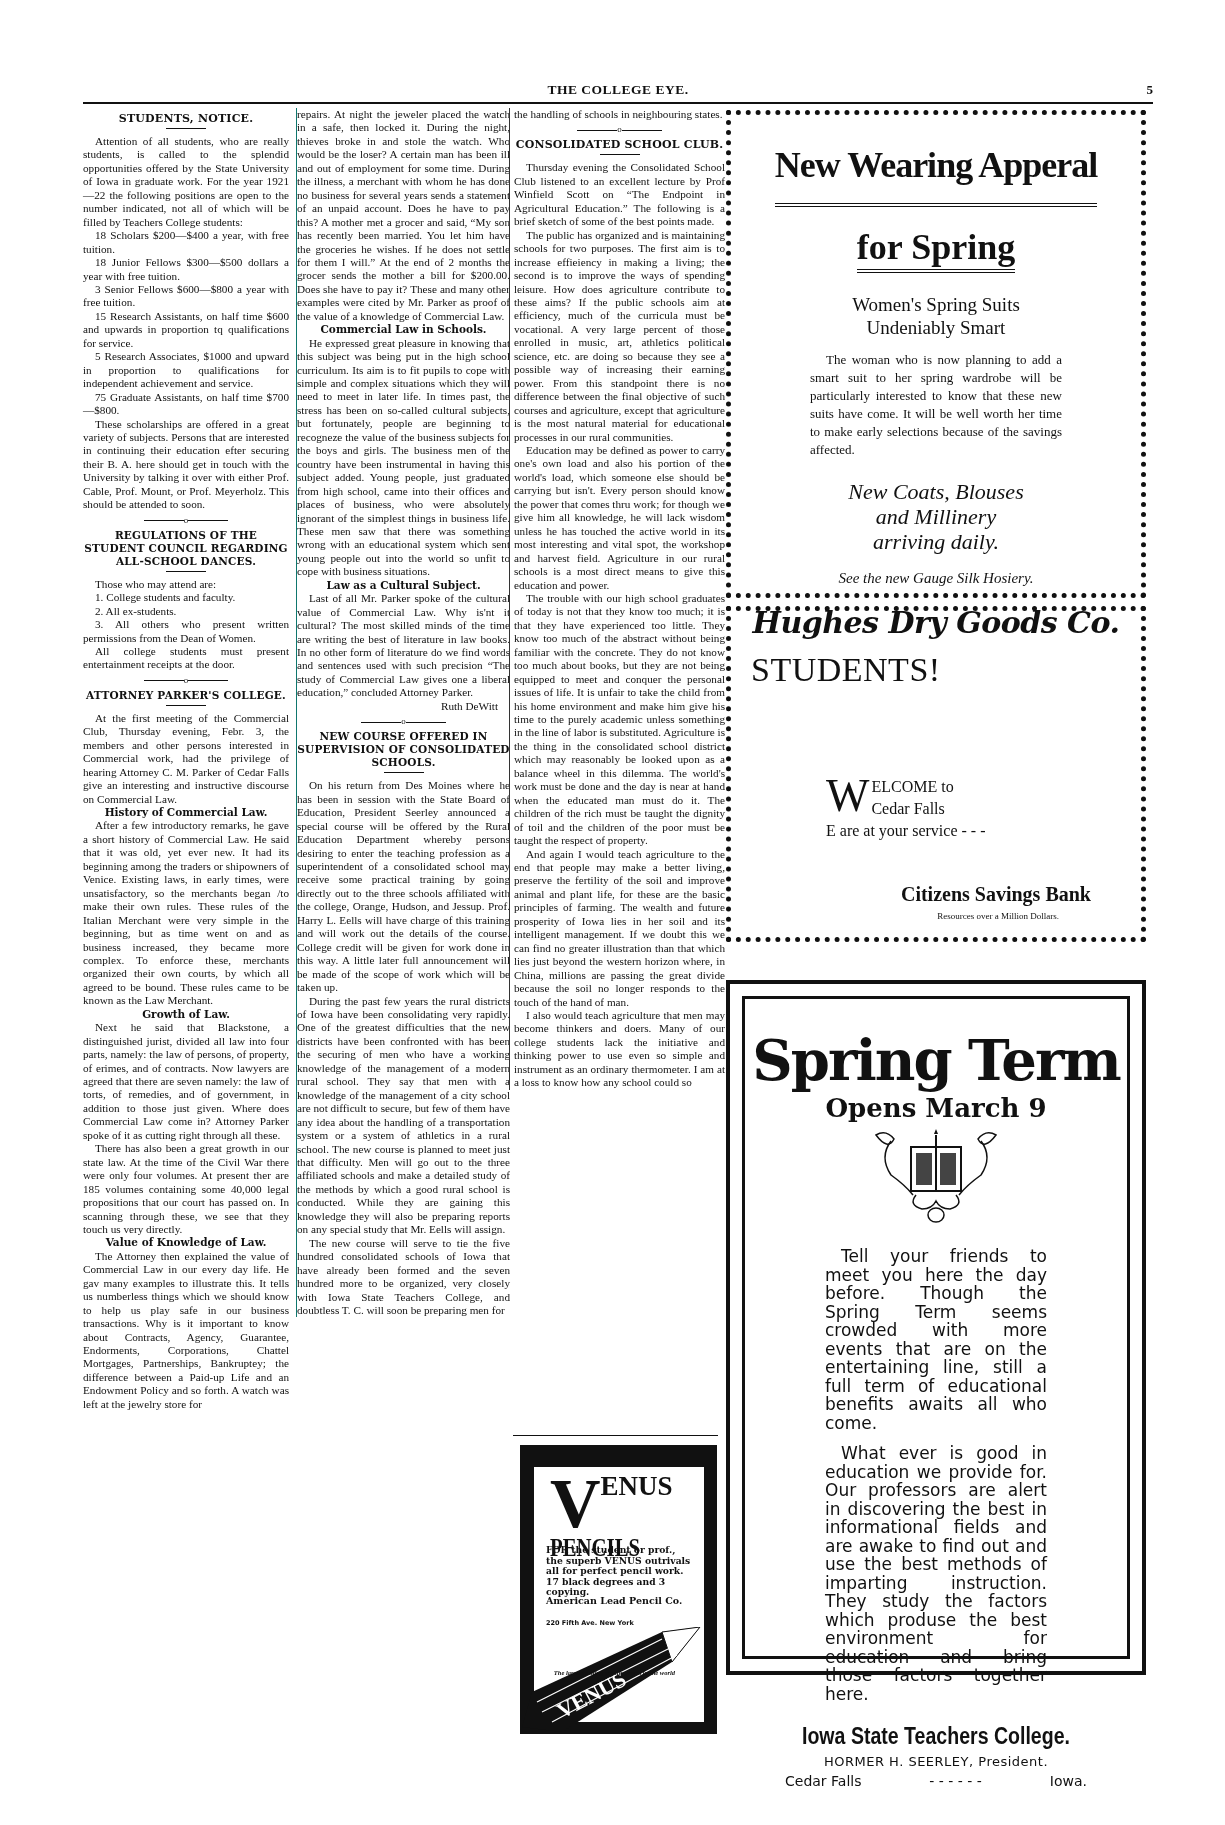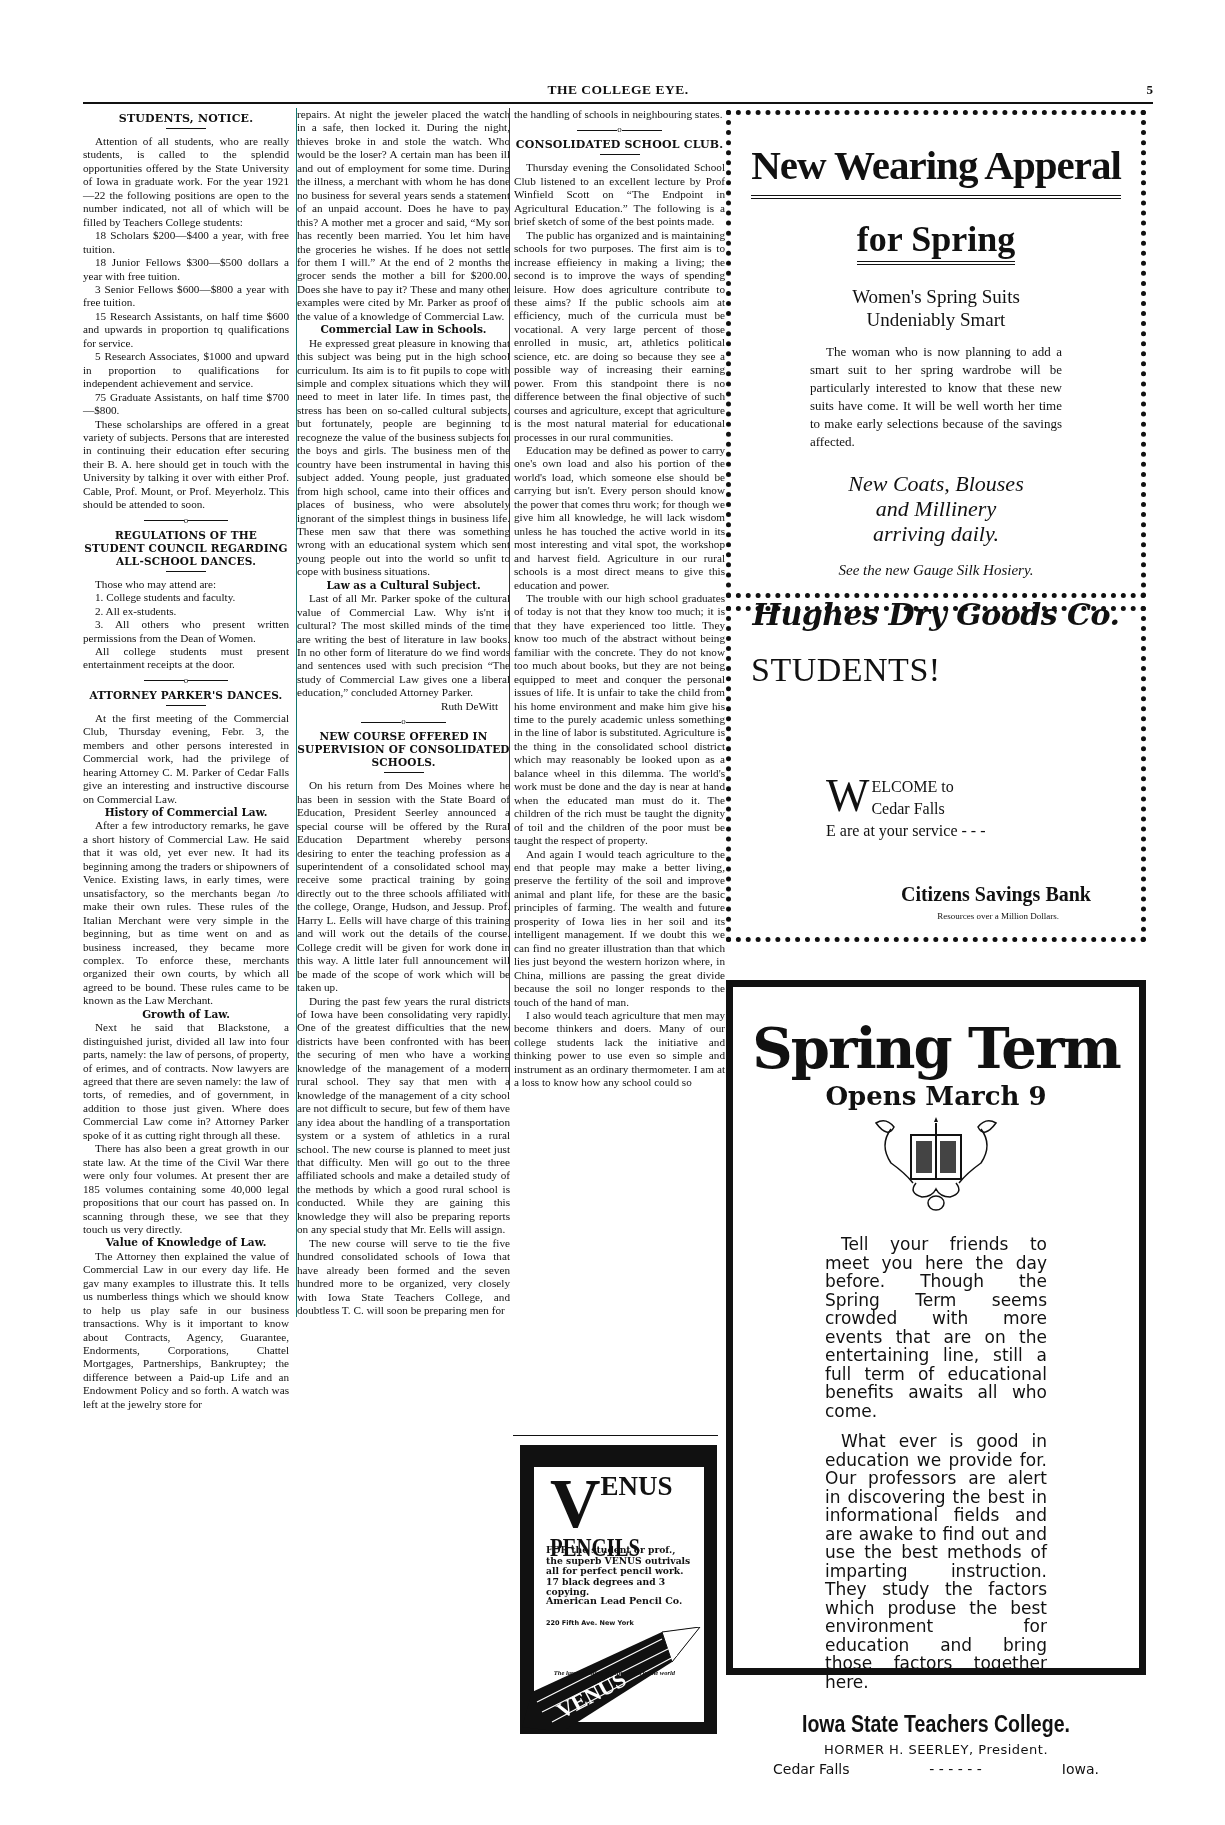--- a/index.html
+++ b/index.html
@@ -20,35 +20,35 @@
   .subhd { font-family:"DejaVu Serif", serif; font-weight:bold; font-size:10.5px; text-align:center; margin:0; line-height:13.4px; }
   .shortrule { width:40px; border-top:1px solid #111; margin:3px auto 6px; }
   .sep { text-align:center; font-size:9px; line-height:10px; margin:3px 0; }
   .sep span.l { display:inline-block; width:40px; border-top:1px solid #111; vertical-align:middle; }
   .sign { text-align:right; padding-right:12px; text-indent:0; }
 
   
   .ad { position:absolute; left:726px; width:420px; }
   .dotborder { border:5px dotted #111; }
   .ad1 { top:110px; height:488px; padding:0; box-sizing:border-box; text-align:center; }
-  .ad1 .h1 { font-family:"Liberation Serif", serif; font-weight:bold; font-size:41px; letter-spacing:-1px; margin-top:30px; line-height:40px; display:inline-block; border-bottom:4px double #111; padding-bottom:10px; }
+  .ad1 .h1 { font-family:"Liberation Serif", serif; font-weight:bold; font-size:36px; letter-spacing:-1px; margin-top:30px; line-height:40px; display:inline-block; border-bottom:4px double #111; padding-bottom:18px; }
   .ad1 .h2 { font-family:"Liberation Serif", serif; font-weight:bold; font-size:36px; margin-top:20px; display:inline-block; border-bottom:4px double #111; line-height:40px; padding-bottom:2px; }
   .ad1 .sub { font-family:"Liberation Serif", serif; font-size:19px; line-height:23px; margin-top:20px; }
   .ad1 .body { font-family:"Liberation Serif", serif; font-size:13px; line-height:18px; text-align:justify; width:252px; margin:12px auto 0; }
   .ad1 .body p { margin:0; text-indent:16px; }
   .ad1 .ital { font-family:"Liberation Serif", serif; font-style:italic; font-size:22px; line-height:25px; margin-top:20px; }
   .ad1 .hosiery { font-family:"Liberation Serif", serif; font-style:italic; font-size:15px; margin-top:16px; }
   .ad1 .store { font-family:"DejaVu Serif", serif; font-weight:bold; font-size:30px; margin-top:18px; letter-spacing:-0.5px; font-style:italic; }
   .ad2 { top:606px; height:336px; box-sizing:border-box; }
   .ad2 .students { position:absolute; left:20px; top:40px; font-family:"Liberation Serif", serif; font-size:34px; letter-spacing:0.5px; }
   .ad2 .welcome { position:absolute; left:95px; top:165px; font-family:"Liberation Serif", serif; font-size:16px; line-height:22px; }
   .ad2 .welcome .drop { float:left; font-size:46px; line-height:40px; margin-right:2px; }
   .ad2 .bank { position:absolute; right:50px; top:272px; font-family:"Liberation Serif", serif; font-weight:bold; font-size:20px;margin-left:46px; }
   .ad2 .res { position:absolute; right:82px; top:300px; font-family:"Liberation Serif", serif; font-size:9px; }
-  .ad3 { top:980px; height:695px; border:4px solid #111; box-sizing:border-box; padding:0; }
+  .ad3 { top:980px; height:695px; border:4px solid #111; box-sizing:border-box; padding:12px; }
   .ad3 .inner { border:3px solid #111; height:100%; box-sizing:border-box; position:relative; text-align:center; }
   .ad3 .spring { font-family:"DejaVu Serif", serif; font-weight:bold; font-size:56px; margin-top:30px; letter-spacing:-2px; line-height:62px; }
   .ad3 .opens { font-family:"DejaVu Serif", serif; font-weight:bold; font-size:26px; margin-top:2px; }
   .ad3 .emblem { margin:6px auto 0; width:140px; height:96px; }
   .ad3 .copy { width:222px; margin:18px auto 0; text-align:justify; font-family:"DejaVu Sans", sans-serif; font-size:17px; line-height:18.5px; }
   .ad3 .copy p { margin:0 0 12px; text-indent:16px; }
   .ad3 .college { font-family:"Liberation Sans", sans-serif; font-weight:bold; font-size:23px; margin-top:20px; transform:scaleX(0.85); }
   .ad3 .pres { font-family:"DejaVu Sans", sans-serif; font-size:13px; margin-top:4px; letter-spacing:0.5px; }
   .ad3 .loc { font-family:"DejaVu Sans", sans-serif; font-size:14px; margin-top:4px; display:flex; justify-content:space-between; padding:0 40px;gap:32px; }
 
@@ -88,21 +88,21 @@
   <p>These scholarships are offered in a great variety of subjects. Persons that are interested in continuing their education efter securing their B. A. here should get in touch with the University by talking it over with either Prof. Cable, Prof. Mount, or Prof. Meyerholz. This should be attended to soon.</p>
   <div class="sep"><span class="l"></span>o<span class="l"></span></div>
   <div class="hd">REGULATIONS OF THE STUDENT COUNCIL REGARDING ALL-SCHOOL DANCES.</div>
   <div class="shortrule"></div>
   <p>Those who may attend are:</p>
   <p class="item">1. College students and faculty.</p>
   <p class="item">2. All ex-students.</p>
   <p class="item">3. All others who present written permissions from the Dean of Women.</p>
   <p>All college students must present entertainment receipts at the door.</p>
   <div class="sep"><span class="l"></span>o<span class="l"></span></div>
-  <div class="hd">ATTORNEY PARKER'S DANCES.</div>
+  <div class="hd">ATTORNEY PARKER'S COLLEGE.</div>
   <div class="shortrule"></div>
   <p>At the first meeting of the Commercial Club, Thursday evening, Febr. 3, the members and other persons interested in Commercial work, had the privilege of hearing Attorney C. M. Parker of Cedar Falls give an interesting and instructive discourse on Commercial Law.</p>
   <div class="subhd">History of Commercial Law.</div>
   <p>After a few introductory remarks, he gave a short history of Commercial Law. He said that it was old, yet ever new. It had its beginning among the traders or shipowners of Venice. Existing laws, in early times, were unsatisfactory, so the merchants began /to make their own rules. These rules of the Italian Merchant were very simple in the beginning, but as time went on and as business increased, they became more complex. To enforce these, merchants organized their own courts, by which all agreed to be bound. These rules came to be known as the Law Merchant.</p>
   <div class="subhd">Growth of Law.</div>
   <p>Next he said that Blackstone, a distinguished jurist, divided all law into four parts, namely: the law of persons, of property, of erimes, and of contracts. Now lawyers are agreed that there are seven namely: the law of torts, of remedies, and of government, in addition to those just given. Where does Commercial Law come in? Attorney Parker spoke of it as cutting right through all these.</p>
   <p>There has also been a great growth in our state law. At the time of the Civil War there were only four volumes. At present ther are 185 volumes containing some 40,000 legal propositions that our court has passed on. In scanning through these, we see that they touch us very directly.</p>
   <div class="subhd">Value of Knowledge of Law.</div>
   <p>The Attorney then explained the value of Commercial Law in our every day life. He gav many examples to illustrate this. It tells us numberless things which we should know to help us play safe in our business transactions. Why is it important to know about Contracts, Agency, Guarantee, Endorments, Corporations, Chattel Mortgages, Partnerships, Bankruptey; the difference between a Paid-up Life and an Endowment Policy and so forth. A watch was left at the jewelry store for</p>
 </div>

